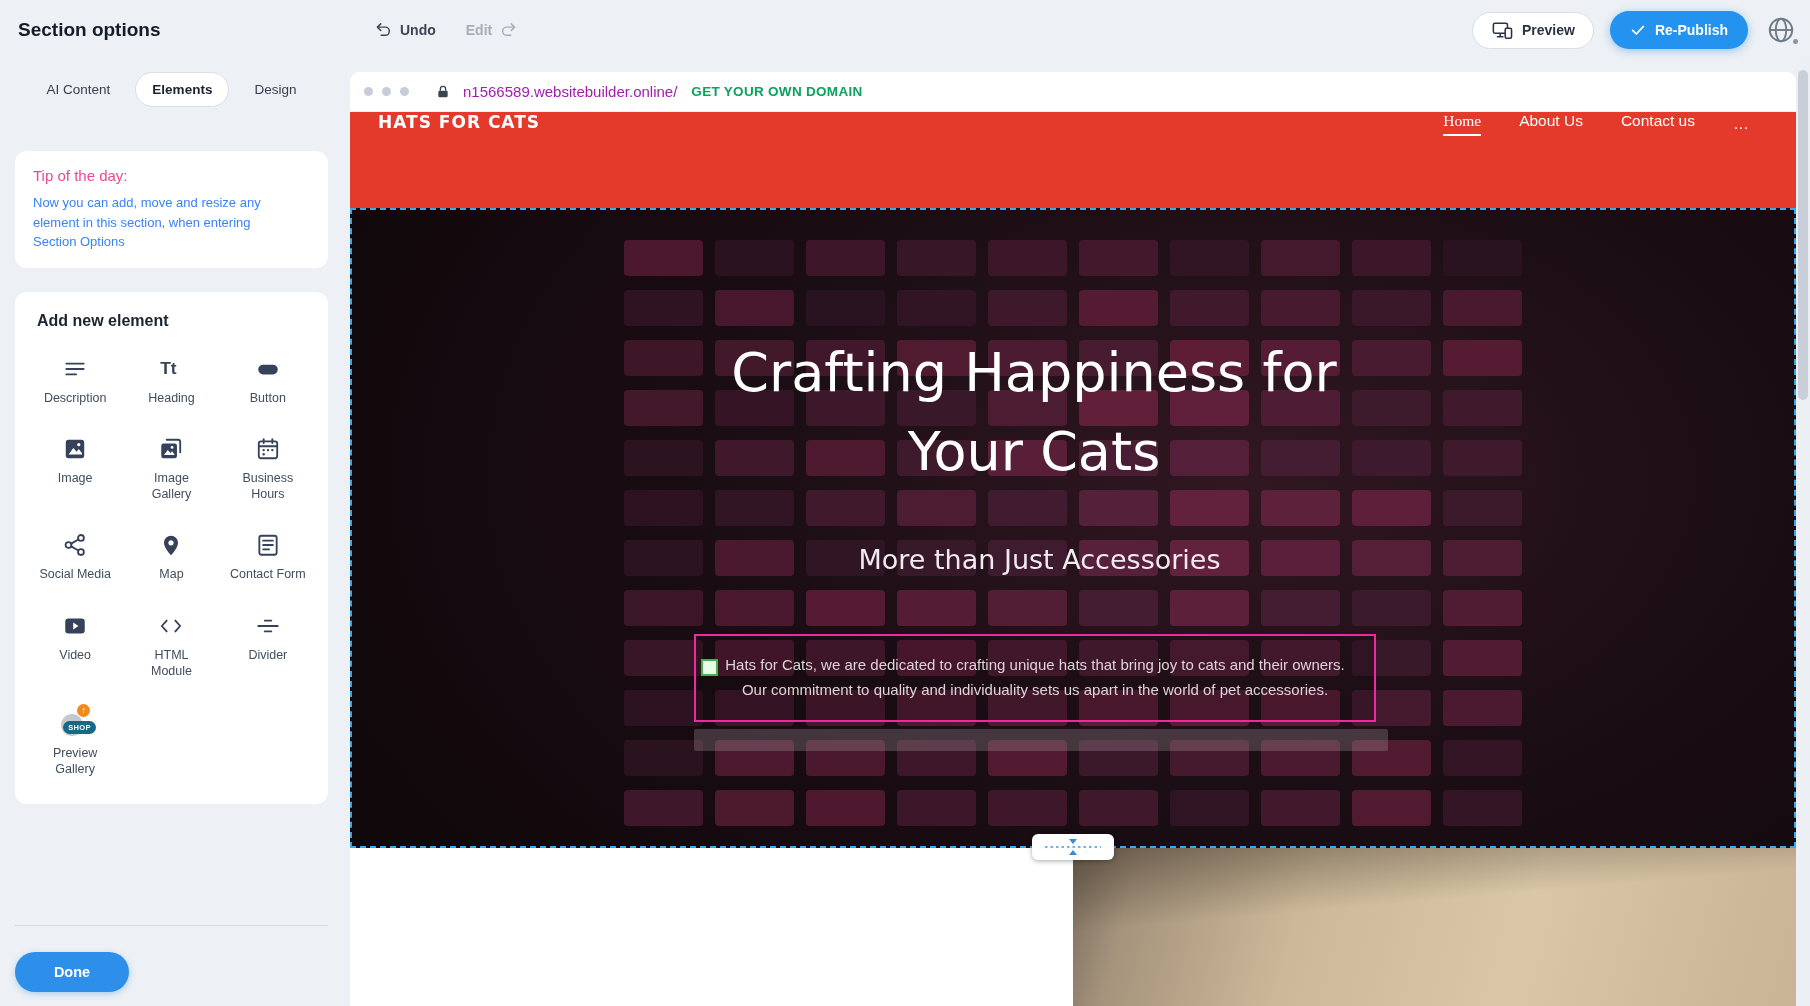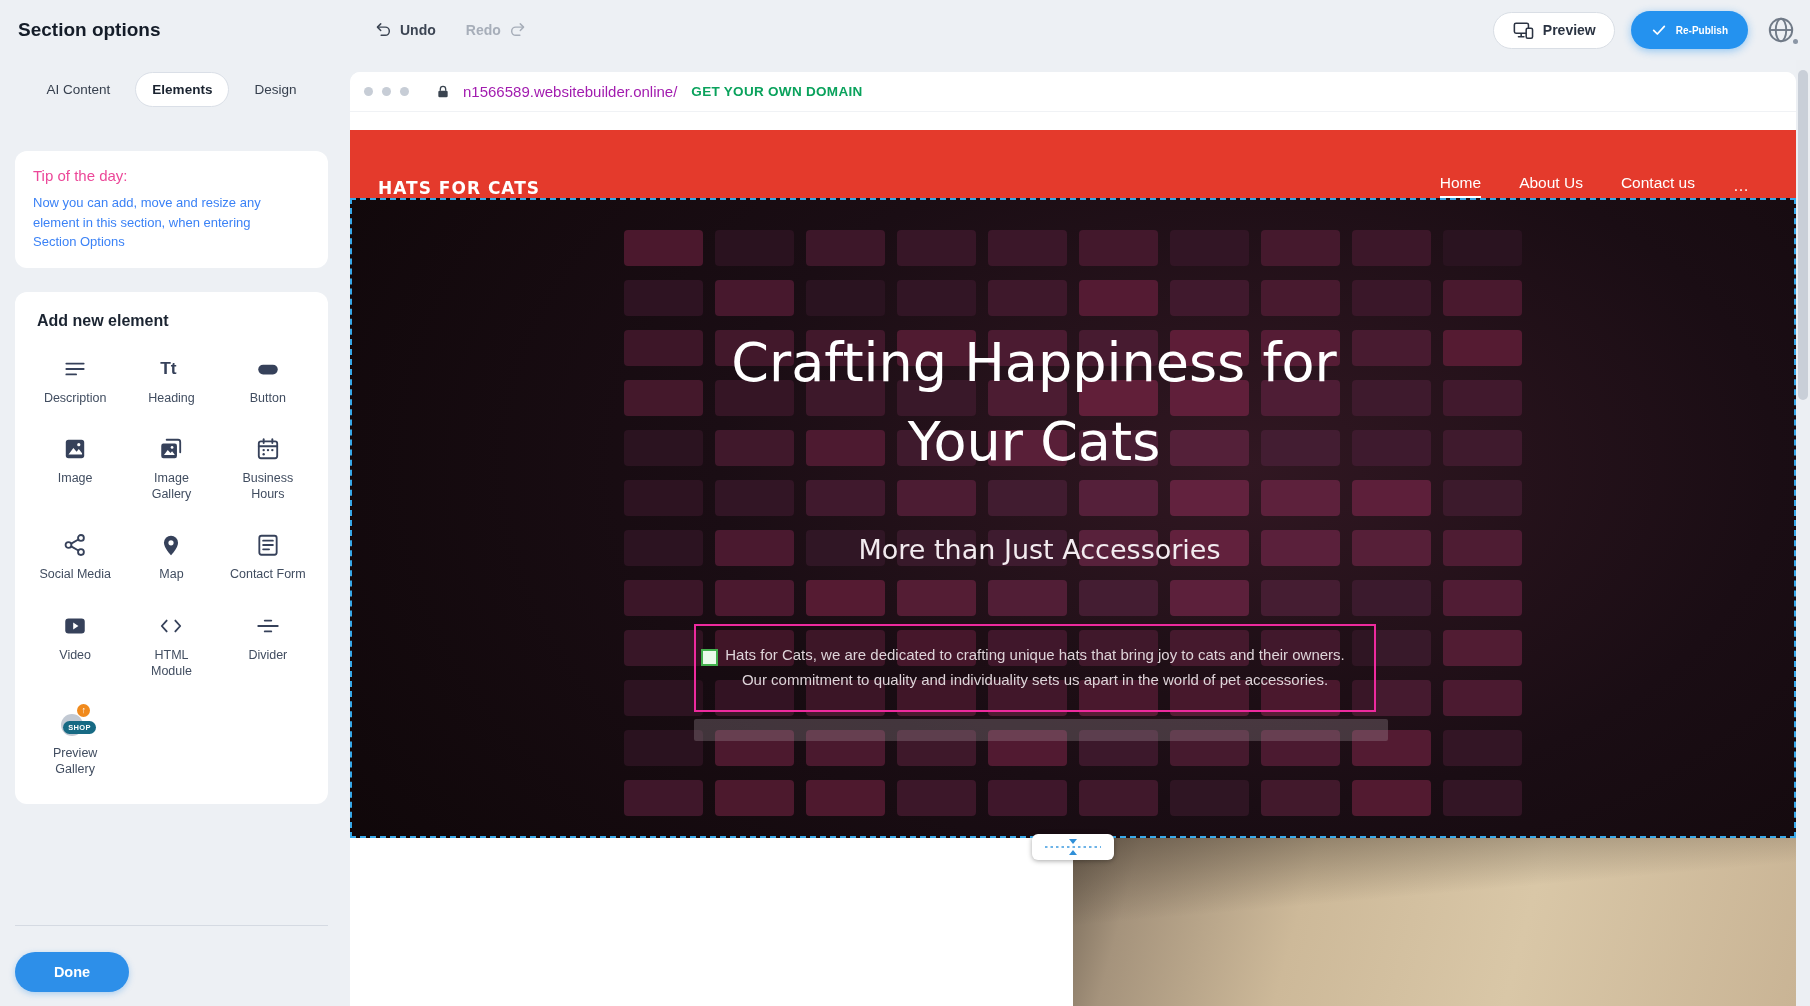--- a/index.html
+++ b/index.html
@@ -15,21 +15,21 @@
   .title { font-size:19px; font-weight:700; color:#141c28; }
   .undo-redo { position:absolute; left:375px; display:flex; align-items:center; gap:30px; }
   .ur-btn { display:flex; align-items:center; gap:7px; font-size:14px; font-weight:600;
             color:#3c4553; background:none; border:none; }
   .ur-btn.disabled { color:#a7aeb9; cursor:default; }
   .topbar-right { margin-left:auto; display:flex; align-items:center; gap:16px; }
   .btn-preview { display:flex; align-items:center; gap:9px; background:#fff;
                  border:1px solid #d9dee5; border-radius:19px; height:37px; padding:0 18px;
                  font-size:14px; color:#2a3342; font-weight:600; }
   .btn-republish { display:flex; align-items:center; gap:9px; background:#2492ef; border:none;
-                   border-radius:19px; height:38px; padding:0 20px; font-size:10px; color:#fff;
+                   border-radius:19px; height:38px; padding:0 20px; font-size:14px; color:#fff;
                    font-weight:700; box-shadow:0 2px 8px rgba(36,146,239,.45); }
   .globe-btn { background:none; border:none; position:relative; width:34px; height:34px;
                display:flex; align-items:center; justify-content:center; }
   .globe-dot { position:absolute; right:0; bottom:3px; width:5px; height:5px;
                border-radius:50%; background:#8b96a5; }
 
   
   .layout { display:flex; height:946px; }
 
   
@@ -81,28 +81,28 @@
              border-radius:10px 10px 0 0; overflow:hidden; display:flex; flex-direction:column; }
   .chrome { height:40px; flex:none; display:flex; align-items:center; padding:0 14px;
             background:#fff; border-bottom:1px solid #f0f2f5; }
   .dots { display:flex; gap:9px; margin-right:26px; }
   .dot { width:9px; height:9px; border-radius:50%; background:#c7cdd6; }
   .lock { margin-right:12px; display:flex; }
   .url { font-size:15px; color:#a21caf; }
   .domain-link { margin-left:14px; font-size:13.5px; font-weight:700; color:#0aa25c;
                  letter-spacing:.3px; text-decoration:none; cursor:pointer; }
 
-  .site-header { height:68px; flex:none; background:#e43a2c; display:flex; align-items:flex-end;
-                 padding:0 46px 0 28px;margin-top:18px; }
+  .site-header { height:96px; flex:none; background:#e43a2c; display:flex; align-items:flex-start;
+                 padding:0 46px 0 28px; }
   .logo { color:#fff; font-size:17px; font-weight:700; letter-spacing:1px;
           font-family:"DejaVu Sans",sans-serif; }
   .nav { margin-left:auto; display:flex; align-items:center; gap:38px; }
   .nav-item { color:#fff; font-size:15.5px; cursor:pointer; padding-bottom:4px;
               border-bottom:2px solid transparent; }
-  .nav-item.active { border-bottom-color:#fff; }
+  .nav-item.active { border-bottom-color:#fff;font-family:Liberation Serif, serif; }
   .nav-more { color:#fff; font-size:16px; cursor:pointer; letter-spacing:1px; }
 
   .hero { height:640px; flex:none; position:relative; overflow:hidden;
           background:radial-gradient(1100px 700px at 62% 42%, #311722 0%, #1a0d14 48%, #0f0709 100%); }
   .tile-grid { position:absolute; top:32px; left:50%; transform:translateX(-50%);
                display:grid; grid-template-columns:repeat(10,79px);
                grid-auto-rows:36px; gap:14px 12px; z-index:1; }
   .tile { border-radius:4px; }
   .hero-heading { position:absolute; top:126px; left:0; width:1368px; text-align:center;
                   z-index:2; color:#fff; font-family:"DejaVu Sans",sans-serif;
@@ -143,21 +143,21 @@
 
   <div class="undo-redo">
     <button class="ur-btn">
       <svg width="18" height="18" viewBox="0 0 22 22">
         <path d="M7 3.5 L3 7.5 L7 11.5" fill="none" stroke="#3c4553" stroke-width="1.8" stroke-linecap="round" stroke-linejoin="round"></path>
         <path d="M3.5 7.5 H12.5 a5 5 0 1 1 0 10 H7.5" fill="none" stroke="#3c4553" stroke-width="1.8" stroke-linecap="round"></path>
       </svg>
       <span>Undo</span>
     </button>
     <button class="ur-btn disabled">
-      <span>Redo</span>
+      <span>Edit</span>
       <svg width="18" height="18" viewBox="0 0 22 22" style="transform:scaleX(-1)">
         <path d="M7 3.5 L3 7.5 L7 11.5" fill="none" stroke="#a7aeb9" stroke-width="1.8" stroke-linecap="round" stroke-linejoin="round"></path>
         <path d="M3.5 7.5 H12.5 a5 5 0 1 1 0 10 H7.5" fill="none" stroke="#a7aeb9" stroke-width="1.8" stroke-linecap="round"></path>
       </svg>
     </button>
   </div>
 
   <div class="topbar-right">
     <button class="btn-preview">
       <svg width="22" height="20" viewBox="0 0 24 22">

